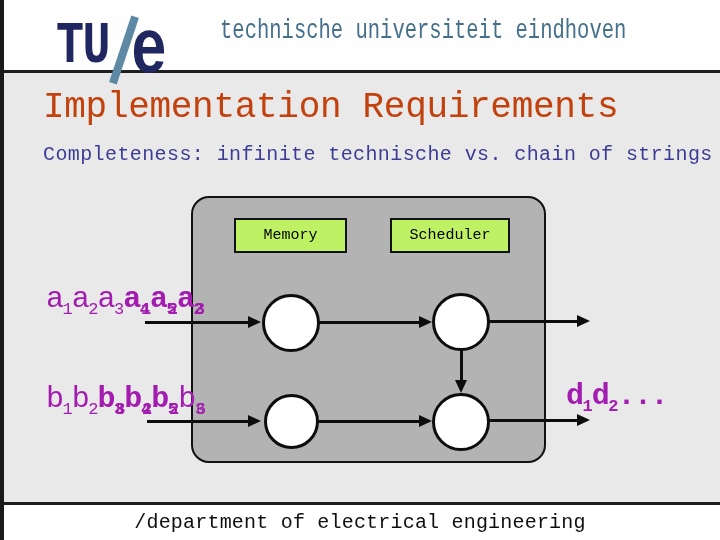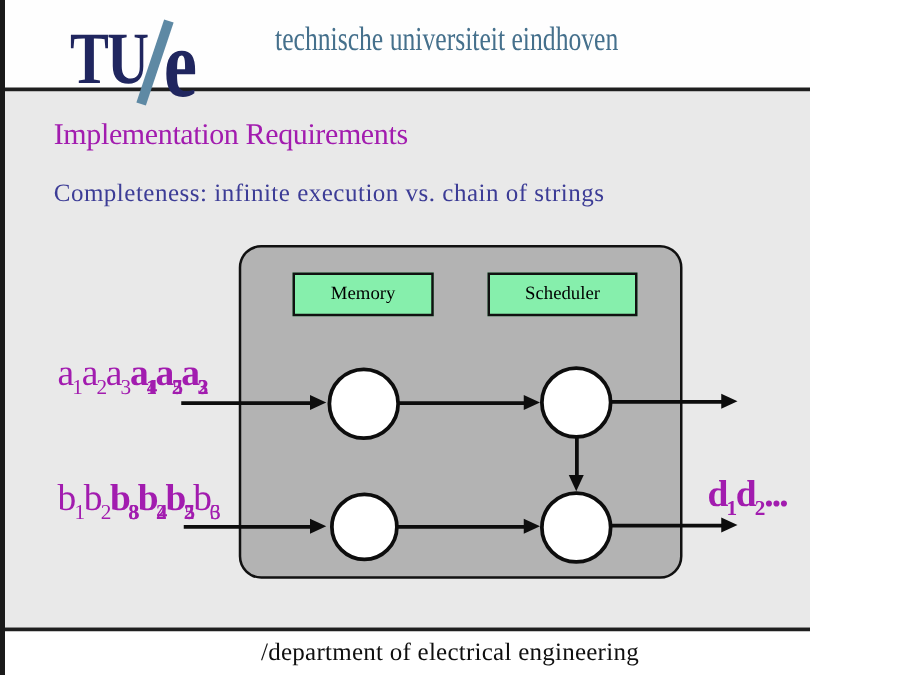--- a/index.html
+++ b/index.html
@@ -1,17 +1,17 @@
 <!DOCTYPE html>
 <html><head>
 <meta charset="utf-8">
 <style>
   html,body{margin:0;padding:0;}
-  .slide{position:relative;width:648px;height:540px;background:#ffffff;overflow:hidden;
-         font-family:Liberation Serif, serif;text-align:right;}
+  .slide{position:relative;width:720px;height:540px;background:#ffffff;overflow:hidden;
+         font-family:Liberation Mono, monospace;text-align:right;}
   .leftbar{position:absolute;left:0;top:0;width:4px;height:540px;background:#1a1a1a;z-index:12;}
   .header{position:absolute;left:0;top:0;width:720px;height:70px;background:#fefefe;}
   .rule{position:absolute;left:0;width:720px;height:3px;background:#1f1f1f;z-index:4;}
   .rule-top{top:70px;}
   .rule-bottom{top:502px;}
   .body-area{position:absolute;left:0;top:73px;width:720px;height:429px;background:#e9e9e9;}
   .footer{position:absolute;left:0;top:505px;width:720px;height:35px;background:#ffffff;
           display:flex;align-items:center;justify-content:center;}
   .footer span{font-size:20px;color:#0f0f0f;letter-spacing:0.2px;}
 
@@ -19,29 +19,29 @@
   .logo-tu{position:absolute;left:56px;top:17px;font-size:59px;line-height:59px;font-weight:bold;
            color:#20265f;letter-spacing:-2px;transform:scaleX(0.79);transform-origin:left top;z-index:6;}
   .logo-slash{position:absolute;left:120px;top:15px;width:8px;height:70px;background:#5e89a4;
            transform:rotate(18.5deg);z-index:7;}
   .logo-e{position:absolute;left:131px;top:13px;font-size:77px;line-height:77px;font-weight:bold;
            color:#20265f;transform:scaleX(0.78);transform-origin:left top;z-index:6;}
   .institution{position:absolute;left:220px;top:16px;font-size:27px;line-height:30px;color:#45708c;
            transform:scaleX(0.76);transform-origin:left top;white-space:nowrap;}
 
   
-  .title{position:absolute;left:43px;top:88px;margin:0;font-size:24px;line-height:40px;
-         font-weight:normal;color:#a21caf;letter-spacing:-0.3px;white-space:nowrap;}
+  .title{position:absolute;left:43px;top:88px;margin:0;font-size:36px;line-height:40px;
+         font-weight:normal;color:#c2410c;letter-spacing:-0.3px;white-space:nowrap;}
   .subtitle{position:absolute;left:43px;top:143px;font-size:20px;line-height:24px;color:#3c3c96;
          letter-spacing:0.4px;white-space:nowrap;}
 
   
   .machine{position:absolute;left:191px;top:196px;width:355px;height:267px;background:#b3b3b3;
          border:2.5px solid #111;border-radius:18px;box-sizing:border-box;}
-  .ybox{position:absolute;background:#86efac;border:2px solid #111;box-sizing:border-box;
+  .ybox{position:absolute;background:#bef264;border:2px solid #111;box-sizing:border-box;
          display:flex;align-items:center;justify-content:center;font-size:15px;color:#000;}
   .memory{left:234px;top:218px;width:113px;height:35px;}
   .scheduler{left:390px;top:218px;width:120px;height:35px;}
   .node{position:absolute;background:#fff;border:3.5px solid #0d0d0d;border-radius:50%;box-sizing:border-box;}
   .n-tl{left:262px;top:294px;width:58px;height:58px;}
   .n-tr{left:432px;top:293px;width:58px;height:58px;}
   .n-bl{left:264px;top:394px;width:55px;height:55px;}
   .n-br{left:432px;top:393px;width:58px;height:58px;}
   .line{position:absolute;background:#0d0d0d;}
   .head{position:absolute;width:0;height:0;}
@@ -67,21 +67,21 @@
     <span class="logo-tu">TU</span>
     <div class="logo-slash"></div>
     <span class="logo-e">e</span>
     <div class="institution">technische universiteit eindhoven</div>
   </div>
   <div class="rule rule-top"></div>
 
   <div class="body-area"></div>
 
   <h1 class="title">Implementation Requirements</h1>
-  <div class="subtitle">Completeness: infinite execution vs. chain of strings</div>
+  <div class="subtitle">Completeness: infinite technische vs. chain of strings</div>
 
   <div class="machine"></div>
 
   <div class="ybox memory">
     <span>Memory</span>
   </div>
   <div class="ybox scheduler">
     <span>Scheduler</span>
   </div>
 

